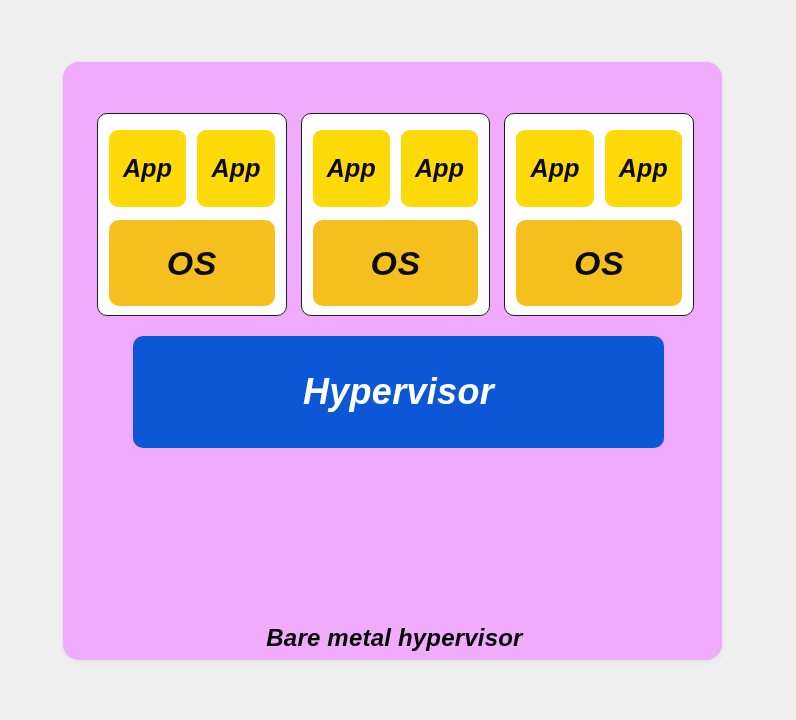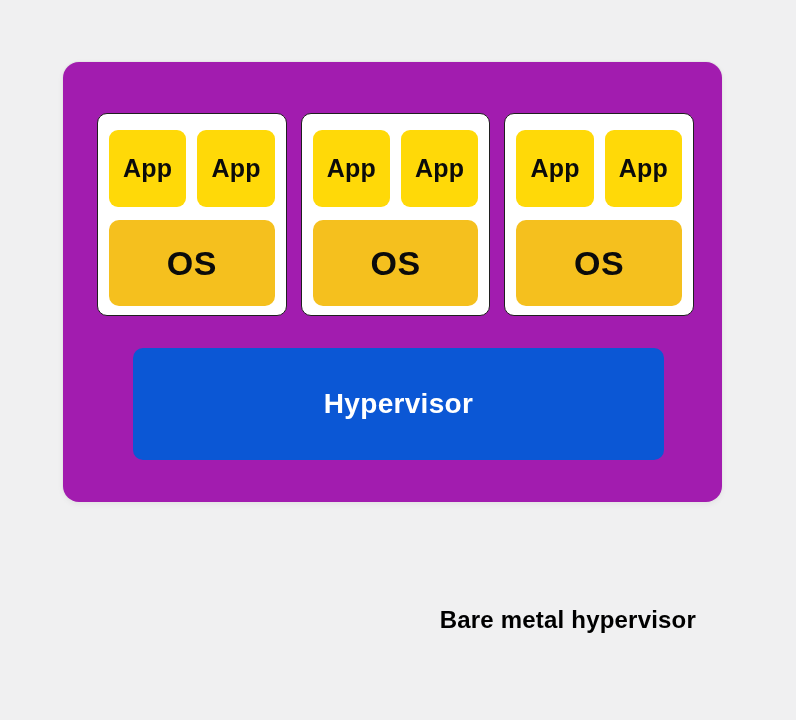--- a/index.html
+++ b/index.html
@@ -14,25 +14,26 @@
   .stage {
     position: relative;
     width: 796px;
     height: 720px;
   }
   .card {
     position: absolute;
     left: 63px;
     top: 62px;
     width: 659px;
-    height: 440px;
-    background: #a21caf;
+    height: 598px;
+    background: #f0abfc;
     border-radius: 16px;
     box-shadow: 0 0 0 1px #e6e6e6, 0 2px 6px rgba(0,0,0,0.06);
     box-sizing: border-box;
+    font-style: italic;
   }
   .vm-row {
     position: absolute;
     left: 34px;
     top: 51px;
     width: 597px;
     height: 203px;
     display: flex;
     gap: 14px;
   }
@@ -81,47 +82,46 @@
     left: 70px;
     top: 274px;
     width: 531px;
     height: 112px;
     background: #0b57d5;
     border-radius: 10px;
     display: flex;
     align-items: center;
     justify-content: center;
     color: #ffffff;
-    font-size: 28px;
+    font-size: 36px;
     font-weight: 700;
     letter-spacing: 0.3px;
-    margin-top: 12px;
   }
   .hardware {
     position: absolute;
     left: 30px;
     top: 395px;
     width: 603px;
     height: 122px;
     background: #04317f;
     border-radius: 8px;
     display: flex;
     align-items: center;
     justify-content: center;
     color: #ffffff;
     font-size: 33px;
     font-weight: 700;
     letter-spacing: 0.4px;
   }
   .caption {
     position: absolute;
     left: 30px;
-    top: 544px;
+    top: 562px;
     width: 603px;
-    text-align: right;
+    text-align: center;
     font-size: 24px;
     font-weight: 700;
     color: #000000;
     letter-spacing: 0.2px;
   }
 </style>
 </head>
 <body>
 
 <div class="stage">

